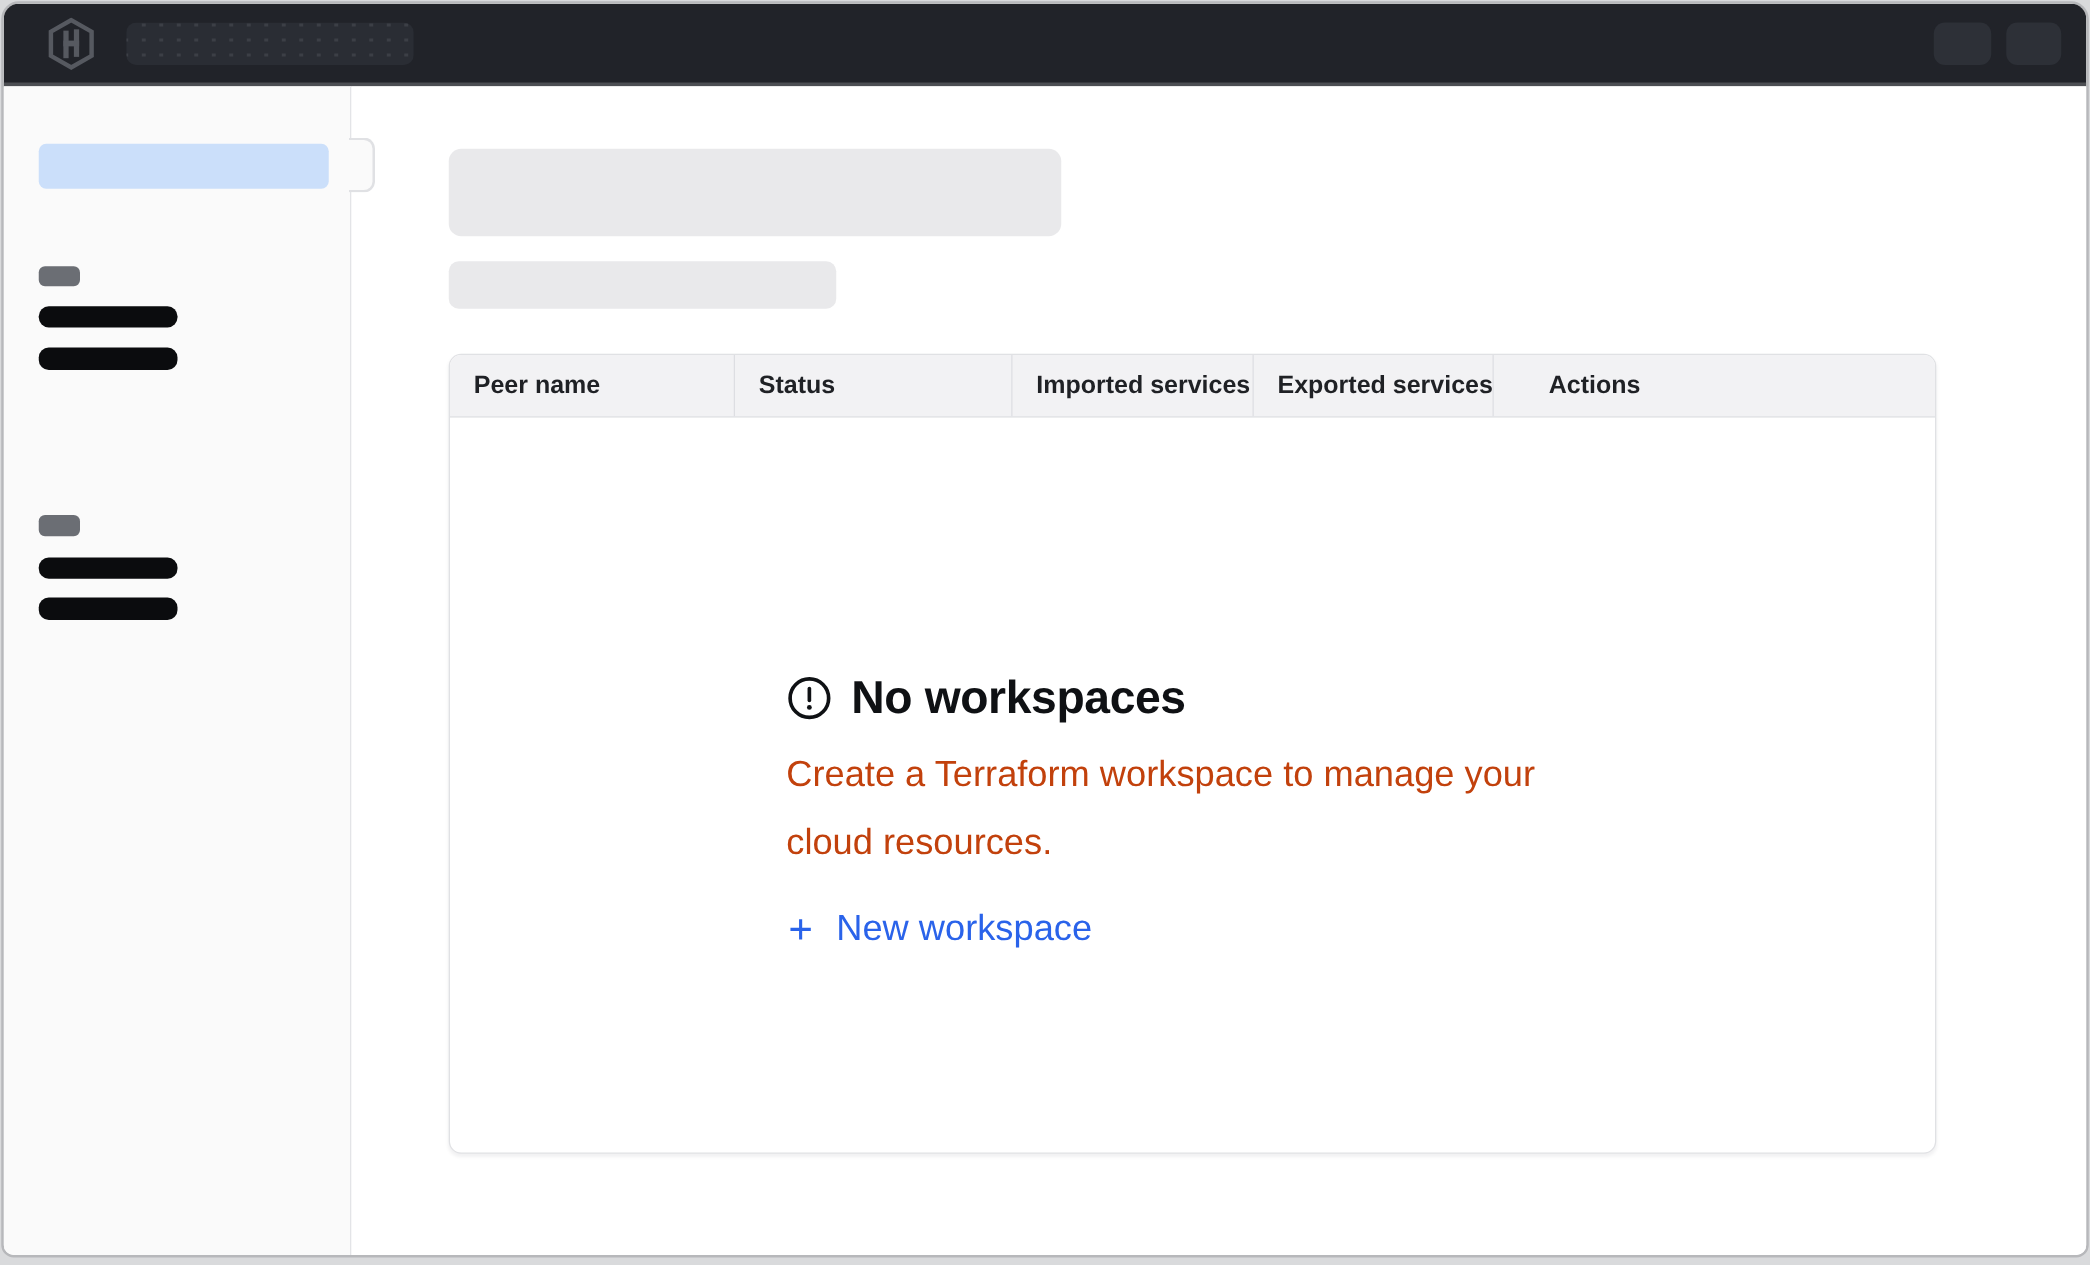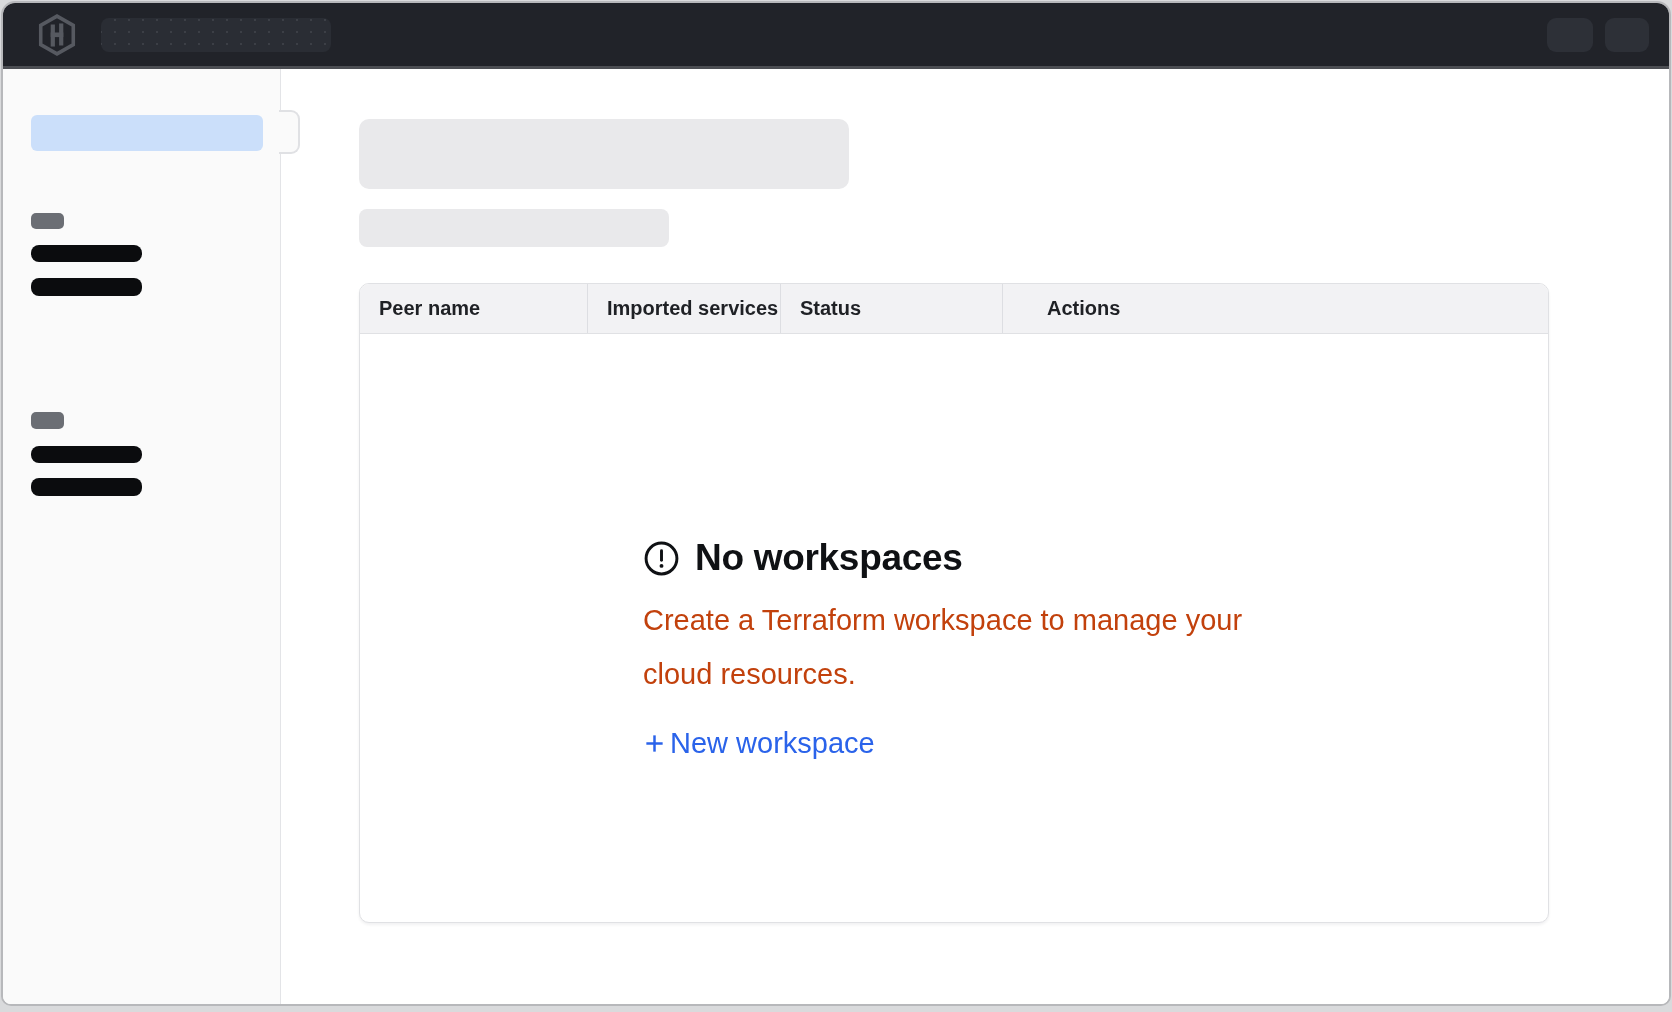--- a/index.html
+++ b/index.html
@@ -103,35 +103,35 @@
     font-size:20px; font-weight:700;
     color:#1f2125;
     white-space:nowrap;
     overflow:hidden;
   }
   .th + .th { border-left:1px solid #dddee2; }
   .th.c1 { width:227px; } .th.c2 { width:221px; } .th.c3 { width:222px; }
   .th.c4 { width:193px; } .th.c5 { width:192px; } .th.c6 { flex:1;padding-left:44px; }
   .tbody { position:relative; flex:1; }
   
-  .empty { position:absolute; left:283px; top:203px; width:640px; }
+  .empty { position:absolute; left:269px; top:203px; width:640px; }
   .empty-title-row { display:flex; align-items:center; gap:15px; }
   .alert-icon { width:37px; height:37px; flex:0 0 auto; }
   .empty-title {
     font-size:37px; font-weight:700; color:#0f1114; letter-spacing:-0.3px;
   }
   .empty-desc {
     margin-top:14px;
     font-size:29px; line-height:54px;
     color:#c2410c;
     max-width:632px;
   }
   .empty-link {
     margin-top:26px;
-    display:inline-flex; align-items:center; gap:4px;
+    display:inline-flex; align-items:center; gap:17px;
     color:#2a63ea;
     font-size:29px; font-weight:500;
     cursor:pointer;
     text-decoration:none;
   }
   .plus-icon { width:23px; height:23px; }
 </style>
 </head>
 <body>
 
@@ -165,22 +165,23 @@
       <div class="pill black g2-item2"></div>
     </div>
 
     <div class="main">
       <div class="sk-block sk-title"></div>
       <div class="sk-block sk-sub"></div>
 
       <div class="peers-table">
         <div class="thead">
           <div class="th c1">Peer name</div>
+          <div class="th c3">Status</div>
           <div class="th c4">Imported services</div>
-          <div class="th c3">Status</div>
+          <div class="th c5">Exported services</div>
           <div class="th c6">Actions</div>
         </div>
 
         <div class="tbody">
           <div class="empty">
             <div class="empty-title-row">
               <svg class="alert-icon" viewBox="0 0 24 24">
                 <circle cx="12" cy="12" r="10" fill="none" stroke="#0f1114" stroke-width="1.9"></circle>
                 <line x1="12" y1="7" x2="12" y2="13.2" stroke="#0f1114" stroke-width="1.9" stroke-linecap="round"></line>
                 <circle cx="12" cy="16.8" r="1.25" fill="#0f1114"></circle>

